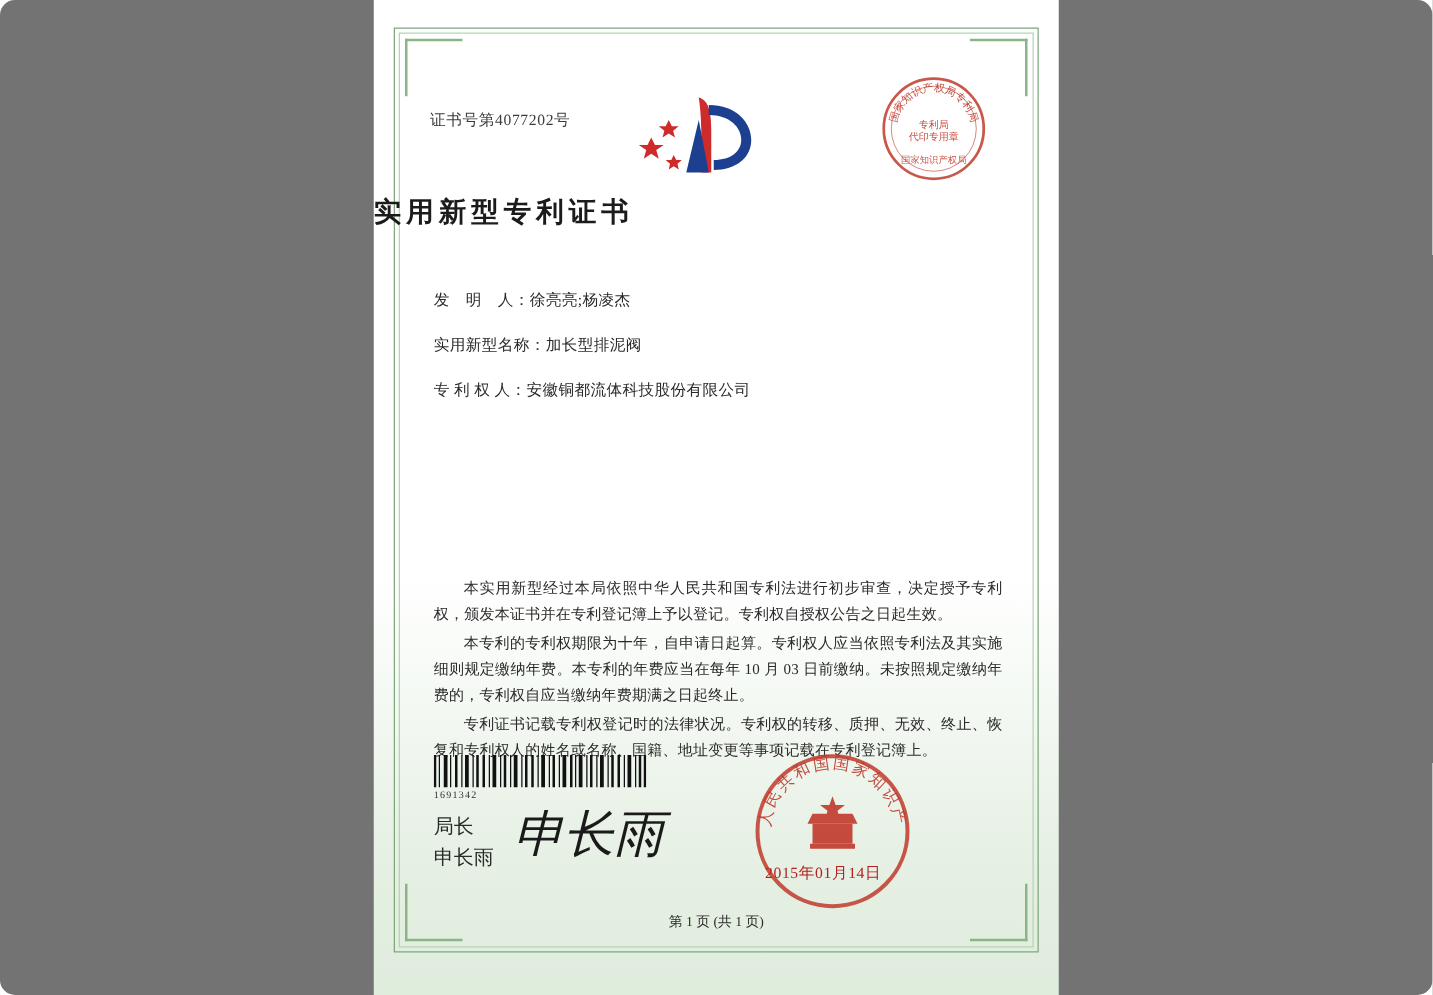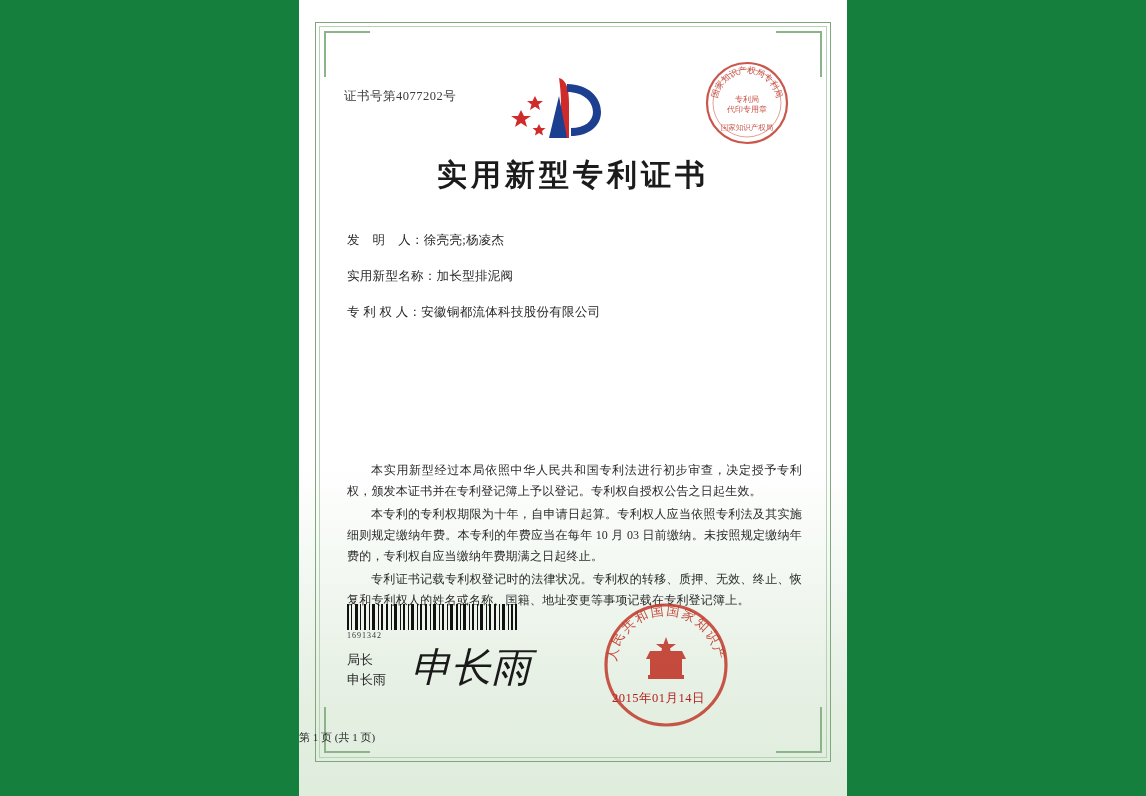--- a/index.html
+++ b/index.html
@@ -12,21 +12,22 @@
     height: 796px;
     font-family: "Liberation Serif", "DejaVu Serif", serif;
     overflow: hidden;
     position: relative;
   }
   .page {
     position: absolute;
     left: 0; top: 0;
     width: 1146px;
     height: 796px;
-    background: #15803d;
+    background: #737373;
+    border-radius: 12px;
   }
   
   .cert-sheet {
     position: absolute;
     left: 299px;
     top: 0px;
     width: 548px;
     height: 796px;
     background: linear-gradient(to bottom, #ffffff 0%, #ffffff 58%, #f3f8f2 72%, #e6f0e4 86%, #dfeddd 100%);
     box-sizing: border-box;
@@ -77,22 +78,22 @@
     top: 70px;
     width: 130px;
     height: 76px;
   }
 
   .cert-title {
     position: absolute;
     left: 0;
     top: 155px;
     width: 548px;
-    text-align: center;
-    font-size: 30px;
+    text-align: left;
+    font-size: 22px;
     font-weight: bold;
     letter-spacing: 4px;
     color: #1b1b1b;
     font-family: "Liberation Serif", "DejaVu Serif", serif;
   }
 
   
   .seal-top {
     position: absolute;
     left: 405px;
@@ -150,21 +151,21 @@
     top: 631px;
     font-size: 8px;
     letter-spacing: 1px;
     color: #333;
   }
 
   .director-block {
     position: absolute;
     left: 48px;
     top: 650px;
-    font-size: 13px;
+    font-size: 16px;
     color: #2a2a2a;
     line-height: 1.55;
   }
 
   .signature {
     position: absolute;
     left: 112px;
     top: 640px;
     width: 150px;
     height: 60px;
@@ -191,20 +192,21 @@
     font-size: 12.5px;
     color: #b32020;
     letter-spacing: 0.5px;
   }
 
   .page-footer {
     position: absolute;
     left: 0;
     top: 730px;
     width: 548px;
+    text-align: center;
     font-size: 11px;
     color: #2a2a2a;
   }
 </style>
 </head>
 <body>
 
 <div class="page">
 
   <div class="cert-sheet">

